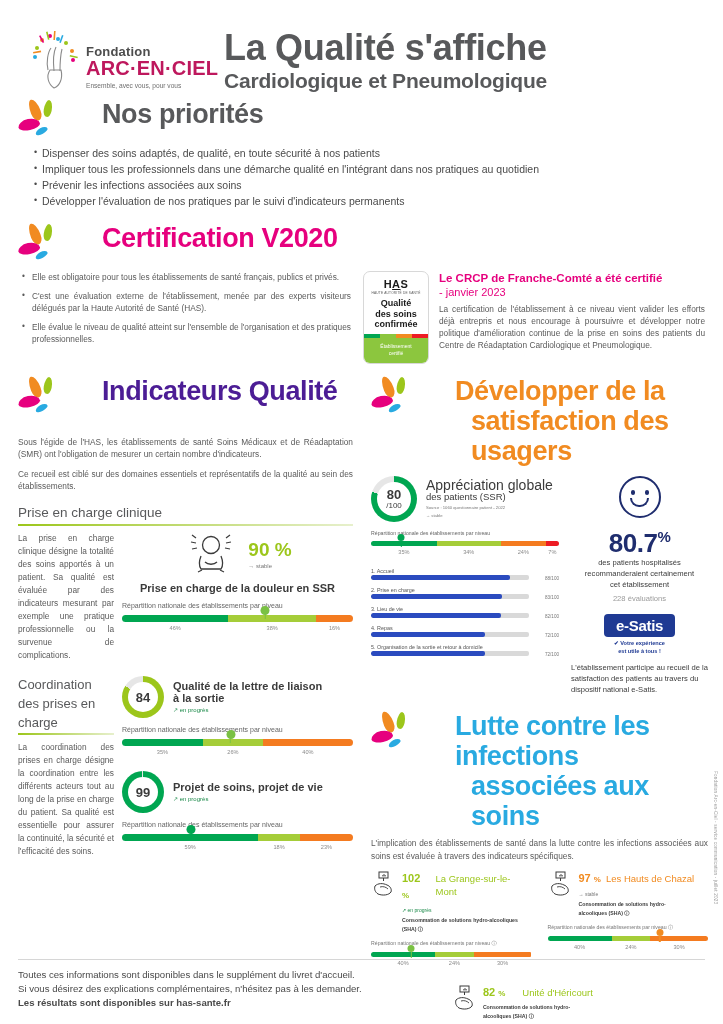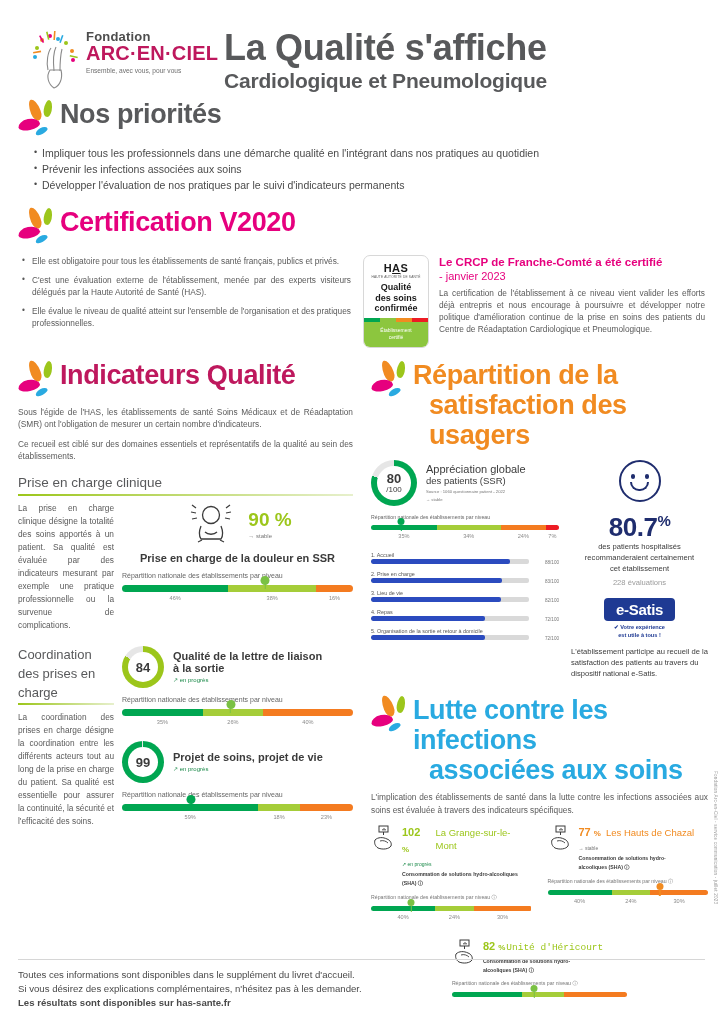--- a/index.html
+++ b/index.html
@@ -9,45 +9,45 @@
     background: #ffffff;
     font-family: "Liberation Sans", sans-serif;
     color: #4a4a4a;
     overflow: hidden;
   }
   .poster { position: relative; width: 723px; height: 1024px; padding: 0; }
 
   
   .header { display: flex; align-items: flex-start; padding: 24px 18px 0 28px; }
   .logo-block { width: 176px; flex: 0 0 176px; padding-top: 6px; }
-  .logo-row { display: flex; align-items: flex-start; }
+  .logo-row { display: flex; align-items: flex-end; }
   .logo-mark { width: 54px; height: 60px; flex: 0 0 54px; }
   .logo-txt { padding-left: 4px; }
   .logo-fond { font-size: 13px; font-weight: bold; color: #4d4d4d; letter-spacing: .2px; line-height: 13px; }
   .logo-arc { font-size: 20px; font-weight: bold; color: #be185d; letter-spacing: .2px; line-height: 21px; }
   .logo-base { font-size: 6.6px; color: #6f6f6f; line-height: 9px; margin-top: 2px; }
   .sante-bar { margin-top: 7px; background: #9cc61b; color: #fff; text-align: center;
                font-size: 9px; font-weight: bold; letter-spacing: 1.2px; padding: 4px 0 3px; width: 176px; }
   .title-block { padding-left: 20px; padding-top: 4px; }
   .title-main { font-size: 36px; font-weight: bold; color: #58595b; line-height: 40px; letter-spacing: -.3px; }
   .title-sub { font-size: 21px; font-weight: bold; color: #58595b; line-height: 25px; letter-spacing: -.2px; }
 
   
   .flourish { position: relative; width: 46px; height: 40px; flex: 0 0 46px; }
   .flourish span { position: absolute; display: block; border-radius: 50% 50% 50% 50% / 60% 60% 40% 40%; }
   .fl-orange { width: 10px; height: 22px; background: #f18b21; left: 12px; top: 0px; transform: rotate(-22deg); }
   .fl-green  { width: 8px;  height: 17px; background: #9cc61b; left: 26px; top: 1px; transform: rotate(10deg); }
   .fl-pink   { width: 22px; height: 11px; background: #e6007e; left: 0px;  top: 20px; transform: rotate(-12deg); }
   .fl-blue   { width: 13px; height: 6px;  background: #29aae1; left: 17px; top: 29px; transform: rotate(-28deg); }
 
-  .sec-head { display: flex; align-items: flex-start; }
+  .sec-head { display: flex; align-items: flex-start; gap: 42px; }
   .sec-title { font-size: 27px; font-weight: bold; line-height: 30px; margin-left: -4px; letter-spacing: -.4px; }
   .t-grey { color: #58595b; }
   .t-pink { color: #e6007e; }
-  .t-green { color: #be185d; }
+  .t-green { color: #4c1d95; }
   .t-orange { color: #f18b21; }
   .t-blue { color: #29aae1; }
 
   
   .priorities { padding: 6px 18px 0 18px; }
   .prio-list { margin: 6px 0 0 16px; }
   .prio-list li { list-style: none; font-size: 10.5px; line-height: 16px; color: #4a4a4a; position: relative; padding-left: 8px; }
   .prio-list li:before { content: "\2022"; position: absolute; left: 0; top: -1px; font-size: 9px; }
 
   
@@ -207,20 +207,21 @@
     <div class="sec-head">
       <div class="flourish">
         <span class="fl-orange"></span>
           <span class="fl-green"></span>
           <span class="fl-pink"></span>
           <span class="fl-blue"></span>
       </div>
       <div class="sec-title t-grey">Nos priorités</div>
     </div>
     <ul class="prio-list">
+      <li>Dispenser des soins adaptés, de qualité, en toute sécurité à nos patients</li>
       <li>Impliquer tous les professionnels dans une démarche qualité en l'intégrant dans nos pratiques au quotidien</li>
       <li>Prévenir les infections associées aux soins</li>
       <li>Développer l'évaluation de nos pratiques par le suivi d'indicateurs permanents</li>
     </ul>
   </div>
 
   <div style="padding:14px 18px 0 18px;">
     <div class="sec-head">
       <div class="flourish">
         <span class="fl-orange"></span>
@@ -272,21 +273,21 @@
     <div class="col-l">
       <div class="sec-head">
         <div class="flourish">
           <span class="fl-orange"></span>
             <span class="fl-green"></span>
             <span class="fl-pink"></span>
             <span class="fl-blue"></span>
         </div>
         <div class="sec-title t-green">Indicateurs Qualité</div>
       </div>
-      <p class="body-txt" style="margin-top:6px;">Sous l'égide de l'HAS, les établissements de santé Soins Médicaux et de Réadaptation (SMR) ont l'obligation de mesurer un certain nombre d'indicateurs.</p>
+      <p class="body-txt" style="margin-top:20px;">Sous l'égide de l'HAS, les établissements de santé Soins Médicaux et de Réadaptation (SMR) ont l'obligation de mesurer un certain nombre d'indicateurs.</p>
       <p class="body-txt" style="margin-top:8px;">Ce recueil est ciblé sur des domaines essentiels et représentatifs de la qualité au sein des établissements.</p>
 
       <div style="margin-top:12px;">
         <div class="subhead">Prise en charge clinique</div>
         <div class="subhead-rule"></div>
       </div>
 
       <div class="ind-block">
         <div class="ind-side">
           <p class="body-txt">La prise en charge clinique désigne la totalité des soins apportés à un patient. Sa qualité est évaluée par des indicateurs mesurant par exemple une pratique professionnelle ou la survenue de complications.</p>
@@ -401,36 +402,36 @@
 
       <div>
         <div class="sec-head">
           <div class="flourish">
             <span class="fl-orange"></span>
               <span class="fl-green"></span>
               <span class="fl-pink"></span>
               <span class="fl-blue"></span>
           </div>
           <div>
-            <div class="sec-title t-orange">Répartition de la</div>
+            <div class="sec-title t-orange">Développer de la</div>
             <div class="sec-title t-orange" style="margin-left:12px;">satisfaction des usagers</div>
           </div>
         </div>
 
         <div class="sat-grid">
           <div class="sat-left">
             <div class="kpi-row">
               <div class="donut" style="background:conic-gradient(#00a651 0 288deg,#e6e6e6 288deg 360deg);width:46px;height:46px;flex:0 0 46px;">
                 <div class="hole">
                   <div class="num">80</div>
                   <div class="den">/100</div>
                 </div>
               </div>
               <div class="kpi-txt">
-                <div class="kpi-label" style="font-weight:normal;font-size:11px;">Appréciation globale</div>
+                <div class="kpi-label" style="font-weight:normal;font-size:14px;">Appréciation globale</div>
                 <div class="kpi-label" style="font-weight:normal;font-size:9.5px;">des patients (SSR)</div>
                 <div class="kpi-src">Source : 1060 questionnaire patient - 2022</div>
                 <div class="kpi-src">→ stable</div>
               </div>
             </div>
             <div class="rep-cap" style="font-size:5.2px;margin:8px 0 5px;">Répartition nationale des établissements par niveau</div>
             <div class="scale">
               <div class="marker green-dark" style="left:16%;width:7px;height:7px;top:-7px;"></div>
               <div class="scale-bar" style="height:5px;">
                 <i style="background:#00a651;width:35%;height:5px"></i>
@@ -576,21 +577,21 @@
                 <svg width="26" height="28" viewBox="0 0 26 28">
                   <rect x="8" y="2" width="9" height="6" fill="none" stroke="#3b3b3b" stroke-width="1"></rect>
                   <path d="M12.5 4.5 h1 M11 5.8 h4" stroke="#3b3b3b" stroke-width=".9"></path>
                   <path d="M12.5 8 v3" stroke="#3b3b3b" stroke-width="1"></path>
                   <path d="M4 16 C7 13 12 13 16 15 C19 16 21 19 20 22 C18 25 12 26 7 24 C4 22 3 19 4 16 Z" fill="none" stroke="#3b3b3b" stroke-width="1"></path>
                   <path d="M9 17 C12 16 15 17 17 19" fill="none" stroke="#3b3b3b" stroke-width=".9"></path>
                 </svg>
               </div>
               <div style="padding-left:5px;">
                 <div style="display:flex;align-items:baseline;">
-                  <div class="inf-val orange"><span>77</span> <span class="pc">%</span></div>
+                  <div class="inf-val orange"><span>97</span> <span class="pc">%</span></div>
                   <div class="inf-site orange" style="margin-left:5px;">Les Hauts de Chazal</div>
                 </div>
                 <div class="kpi-trend" style="font-size:5px;color:#777;">→ stable</div>
                 <div class="inf-sub">Consommation de solutions hydro-</div>
                 <div class="inf-sub">alcooliques (SHA) ⓘ</div>
               </div>
             </div>
             <div class="inf-cap">Répartition nationale des établissements par niveau ⓘ</div>
             <div class="scale">
               <div class="marker orange" style="left:70%;width:7px;height:7px;top:-7px;"></div>
@@ -616,21 +617,21 @@
                   <rect x="8" y="2" width="9" height="6" fill="none" stroke="#3b3b3b" stroke-width="1"></rect>
                   <path d="M12.5 4.5 h1 M11 5.8 h4" stroke="#3b3b3b" stroke-width=".9"></path>
                   <path d="M12.5 8 v3" stroke="#3b3b3b" stroke-width="1"></path>
                   <path d="M4 16 C7 13 12 13 16 15 C19 16 21 19 20 22 C18 25 12 26 7 24 C4 22 3 19 4 16 Z" fill="none" stroke="#3b3b3b" stroke-width="1"></path>
                   <path d="M9 17 C12 16 15 17 17 19" fill="none" stroke="#3b3b3b" stroke-width=".9"></path>
                 </svg>
               </div>
               <div style="padding-left:5px;">
                 <div style="display:flex;align-items:baseline;">
                   <div class="inf-val"><span>82</span> <span class="pc">%</span></div>
-                  <div class="inf-site" style="margin-left:1px;font-family:Liberation Mono, monospace;">Unité d'Héricourt</div>
+                  <div class="inf-site" style="margin-left:17px;">Unité d'Héricourt</div>
                 </div>
                 <div class="inf-sub">Consommation de solutions hydro-</div>
                 <div class="inf-sub">alcooliques (SHA) ⓘ</div>
               </div>
             </div>
             <div class="inf-cap">Répartition nationale des établissements par niveau ⓘ</div>
             <div class="scale">
               <div class="marker" style="left:47%;width:7px;height:7px;top:-7px;"></div>
               <div class="scale-bar" style="height:5px;">
                 <i style="background:#00a651;width:40%;height:5px"></i>

